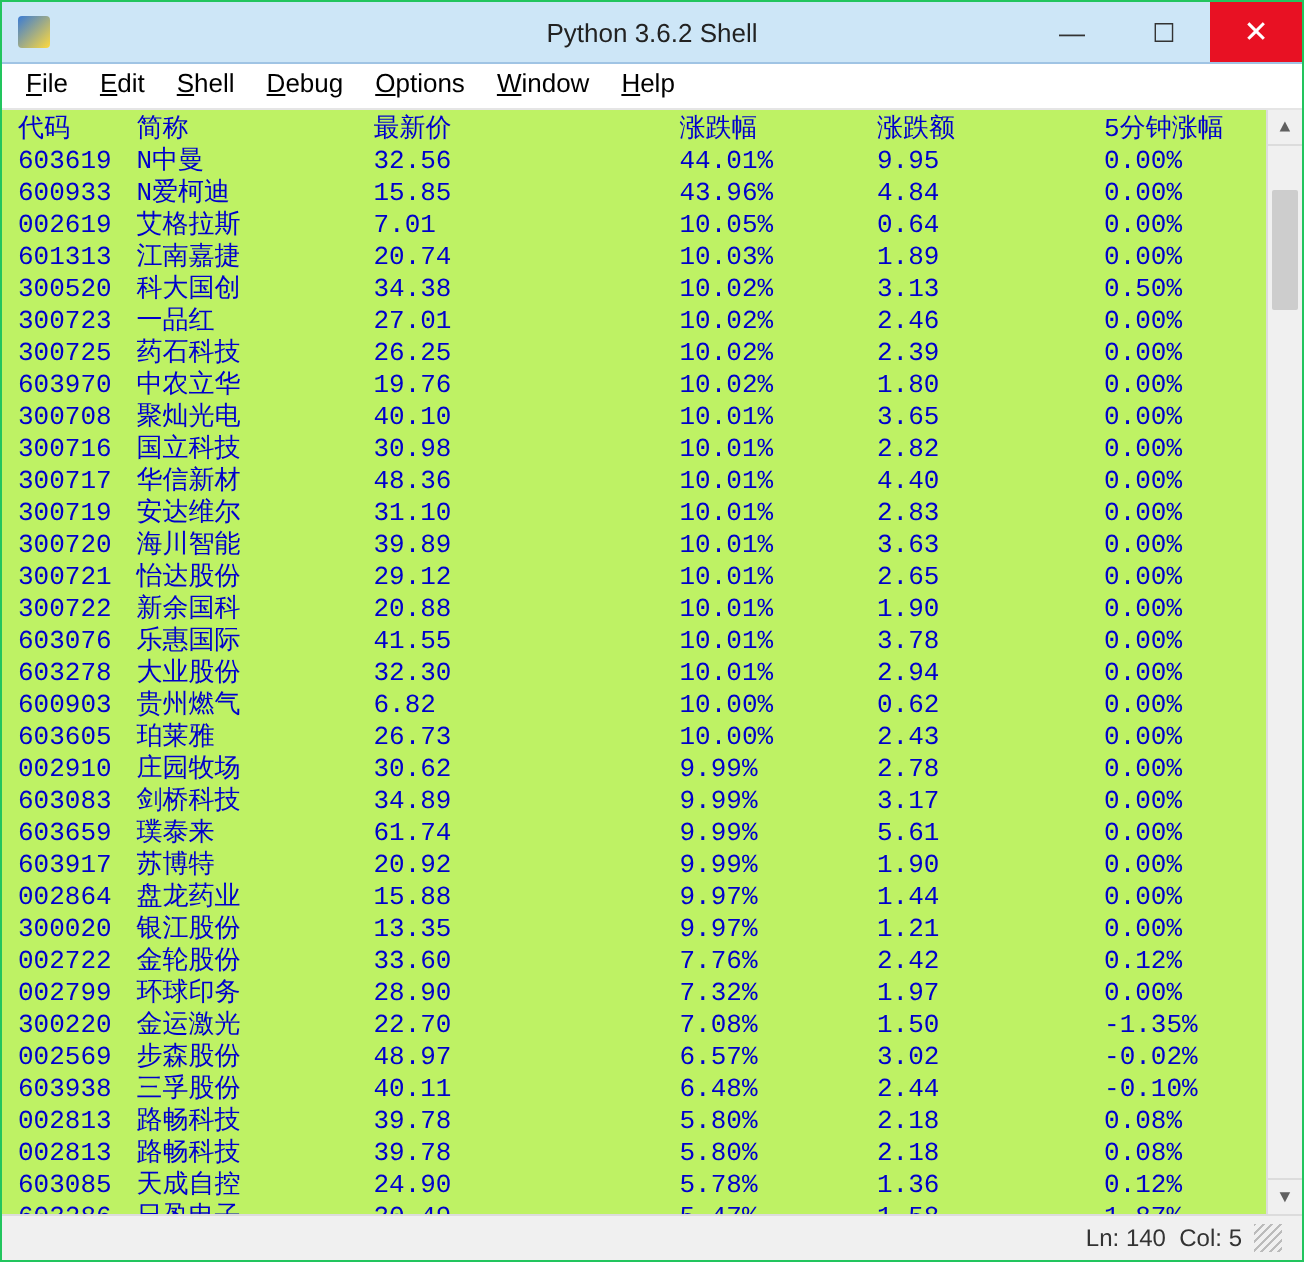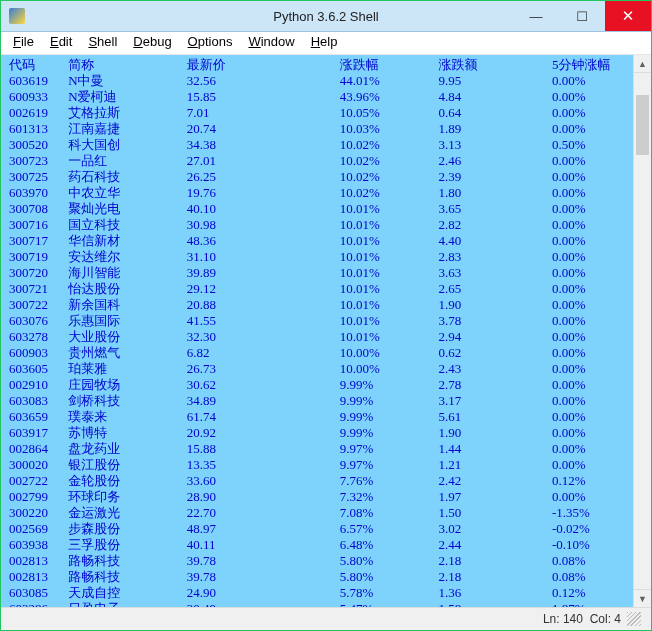--- a/index.html
+++ b/index.html
@@ -6,21 +6,21 @@
   .window{width:652px;height:631px;border:1px solid #22c55e;display:flex;flex-direction:column;box-sizing:border-box;background:#fff}
   .titlebar{height:30px;background:#cde6f7;display:flex;align-items:center;position:relative;border-bottom:1px solid #a0c4e4}
   .titlebar .icon{width:16px;height:16px;margin:0 8px;background:linear-gradient(135deg,#3a7bd5,#ffd93d);border-radius:2px;display:flex;align-items:center;justify-content:center}
   .titlebar .title{position:absolute;left:0;right:0;text-align:center;font-size:13px;color:#222;pointer-events:none}
   .titlebar .controls{position:absolute;right:0;top:0;display:flex;height:100%}
   .titlebar .ctrl{width:46px;height:100%;display:flex;align-items:center;justify-content:center;font-family:Arial;color:#333}
   .titlebar .ctrl.close{background:#e81123;color:#fff;font-size:15px}
   .menubar{height:22px;background:#fff;display:flex;padding:0 4px;border-bottom:1px solid #e5e5e5;font-size:13px}
   .menubar .item{padding:2px 8px;cursor:default}
   .menubar .item .ul{text-decoration:underline}
-  .content{flex:1;display:flex;overflow:hidden;font-family:Liberation Serif, serif;font-size:13px;line-height:16px;background:#7dd3fc}
+  .content{flex:1;display:flex;overflow:hidden;font-family:Liberation Mono, monospace;font-size:13px;line-height:16px;background:#bef264}
   .textarea{flex:1;overflow:hidden;padding:2px 0 2px 8px;white-space:pre;color:#0000cc}
   .row{display:flex}
   .c0{width:60px}
   .c1{width:120px}
   .c2{width:155px}
   .c3{width:100px}
   .c4{width:115px}
   .c5{width:82px}
   .scrollbar{width:17px;background:#f0f0f0;border-left:1px solid #dcdcdc;position:relative}
   .sb-btn{height:17px;background:#f0f0f0;display:flex;align-items:center;justify-content:center;color:#606060;font-size:9px}
@@ -55,16 +55,16 @@
   <div class="content">
     <div class="textarea" id="textarea"><div class="row"><span class="c0">代码</span><span class="c1">简称</span><span class="c2">最新价</span><span class="c3">涨跌幅</span><span class="c4">涨跌额</span><span class="c5">5分钟涨幅</span></div><div class="row"><span class="c0">603619</span><span class="c1">N中曼</span><span class="c2">32.56</span><span class="c3">44.01%</span><span class="c4">9.95</span><span class="c5">0.00%</span></div><div class="row"><span class="c0">600933</span><span class="c1">N爱柯迪</span><span class="c2">15.85</span><span class="c3">43.96%</span><span class="c4">4.84</span><span class="c5">0.00%</span></div><div class="row"><span class="c0">002619</span><span class="c1">艾格拉斯</span><span class="c2">7.01</span><span class="c3">10.05%</span><span class="c4">0.64</span><span class="c5">0.00%</span></div><div class="row"><span class="c0">601313</span><span class="c1">江南嘉捷</span><span class="c2">20.74</span><span class="c3">10.03%</span><span class="c4">1.89</span><span class="c5">0.00%</span></div><div class="row"><span class="c0">300520</span><span class="c1">科大国创</span><span class="c2">34.38</span><span class="c3">10.02%</span><span class="c4">3.13</span><span class="c5">0.50%</span></div><div class="row"><span class="c0">300723</span><span class="c1">一品红</span><span class="c2">27.01</span><span class="c3">10.02%</span><span class="c4">2.46</span><span class="c5">0.00%</span></div><div class="row"><span class="c0">300725</span><span class="c1">药石科技</span><span class="c2">26.25</span><span class="c3">10.02%</span><span class="c4">2.39</span><span class="c5">0.00%</span></div><div class="row"><span class="c0">603970</span><span class="c1">中农立华</span><span class="c2">19.76</span><span class="c3">10.02%</span><span class="c4">1.80</span><span class="c5">0.00%</span></div><div class="row"><span class="c0">300708</span><span class="c1">聚灿光电</span><span class="c2">40.10</span><span class="c3">10.01%</span><span class="c4">3.65</span><span class="c5">0.00%</span></div><div class="row"><span class="c0">300716</span><span class="c1">国立科技</span><span class="c2">30.98</span><span class="c3">10.01%</span><span class="c4">2.82</span><span class="c5">0.00%</span></div><div class="row"><span class="c0">300717</span><span class="c1">华信新材</span><span class="c2">48.36</span><span class="c3">10.01%</span><span class="c4">4.40</span><span class="c5">0.00%</span></div><div class="row"><span class="c0">300719</span><span class="c1">安达维尔</span><span class="c2">31.10</span><span class="c3">10.01%</span><span class="c4">2.83</span><span class="c5">0.00%</span></div><div class="row"><span class="c0">300720</span><span class="c1">海川智能</span><span class="c2">39.89</span><span class="c3">10.01%</span><span class="c4">3.63</span><span class="c5">0.00%</span></div><div class="row"><span class="c0">300721</span><span class="c1">怡达股份</span><span class="c2">29.12</span><span class="c3">10.01%</span><span class="c4">2.65</span><span class="c5">0.00%</span></div><div class="row"><span class="c0">300722</span><span class="c1">新余国科</span><span class="c2">20.88</span><span class="c3">10.01%</span><span class="c4">1.90</span><span class="c5">0.00%</span></div><div class="row"><span class="c0">603076</span><span class="c1">乐惠国际</span><span class="c2">41.55</span><span class="c3">10.01%</span><span class="c4">3.78</span><span class="c5">0.00%</span></div><div class="row"><span class="c0">603278</span><span class="c1">大业股份</span><span class="c2">32.30</span><span class="c3">10.01%</span><span class="c4">2.94</span><span class="c5">0.00%</span></div><div class="row"><span class="c0">600903</span><span class="c1">贵州燃气</span><span class="c2">6.82</span><span class="c3">10.00%</span><span class="c4">0.62</span><span class="c5">0.00%</span></div><div class="row"><span class="c0">603605</span><span class="c1">珀莱雅</span><span class="c2">26.73</span><span class="c3">10.00%</span><span class="c4">2.43</span><span class="c5">0.00%</span></div><div class="row"><span class="c0">002910</span><span class="c1">庄园牧场</span><span class="c2">30.62</span><span class="c3">9.99%</span><span class="c4">2.78</span><span class="c5">0.00%</span></div><div class="row"><span class="c0">603083</span><span class="c1">剑桥科技</span><span class="c2">34.89</span><span class="c3">9.99%</span><span class="c4">3.17</span><span class="c5">0.00%</span></div><div class="row"><span class="c0">603659</span><span class="c1">璞泰来</span><span class="c2">61.74</span><span class="c3">9.99%</span><span class="c4">5.61</span><span class="c5">0.00%</span></div><div class="row"><span class="c0">603917</span><span class="c1">苏博特</span><span class="c2">20.92</span><span class="c3">9.99%</span><span class="c4">1.90</span><span class="c5">0.00%</span></div><div class="row"><span class="c0">002864</span><span class="c1">盘龙药业</span><span class="c2">15.88</span><span class="c3">9.97%</span><span class="c4">1.44</span><span class="c5">0.00%</span></div><div class="row"><span class="c0">300020</span><span class="c1">银江股份</span><span class="c2">13.35</span><span class="c3">9.97%</span><span class="c4">1.21</span><span class="c5">0.00%</span></div><div class="row"><span class="c0">002722</span><span class="c1">金轮股份</span><span class="c2">33.60</span><span class="c3">7.76%</span><span class="c4">2.42</span><span class="c5">0.12%</span></div><div class="row"><span class="c0">002799</span><span class="c1">环球印务</span><span class="c2">28.90</span><span class="c3">7.32%</span><span class="c4">1.97</span><span class="c5">0.00%</span></div><div class="row"><span class="c0">300220</span><span class="c1">金运激光</span><span class="c2">22.70</span><span class="c3">7.08%</span><span class="c4">1.50</span><span class="c5">-1.35%</span></div><div class="row"><span class="c0">002569</span><span class="c1">步森股份</span><span class="c2">48.97</span><span class="c3">6.57%</span><span class="c4">3.02</span><span class="c5">-0.02%</span></div><div class="row"><span class="c0">603938</span><span class="c1">三孚股份</span><span class="c2">40.11</span><span class="c3">6.48%</span><span class="c4">2.44</span><span class="c5">-0.10%</span></div><div class="row"><span class="c0">002813</span><span class="c1">路畅科技</span><span class="c2">39.78</span><span class="c3">5.80%</span><span class="c4">2.18</span><span class="c5">0.08%</span></div><div class="row"><span class="c0">002813</span><span class="c1">路畅科技</span><span class="c2">39.78</span><span class="c3">5.80%</span><span class="c4">2.18</span><span class="c5">0.08%</span></div><div class="row"><span class="c0">603085</span><span class="c1">天成自控</span><span class="c2">24.90</span><span class="c3">5.78%</span><span class="c4">1.36</span><span class="c5">0.12%</span></div><div class="row"><span class="c0">603286</span><span class="c1">日盈电子</span><span class="c2">30.49</span><span class="c3">5.47%</span><span class="c4">1.58</span><span class="c5">1.87%</span></div></div>
     <div class="scrollbar">
       <div class="sb-btn sb-top">▲</div>
       <div class="sb-thumb"></div>
       <div class="sb-btn sb-bot">▼</div>
     </div>
   </div>
   <div class="statusbar">
     <span>Ln: 140</span>&nbsp;&nbsp;
-    <span>Col: 4</span>
+    <span>Col: 5</span>
     <div class="resize"></div>
   </div>
 </div>
 
 </body></html>

